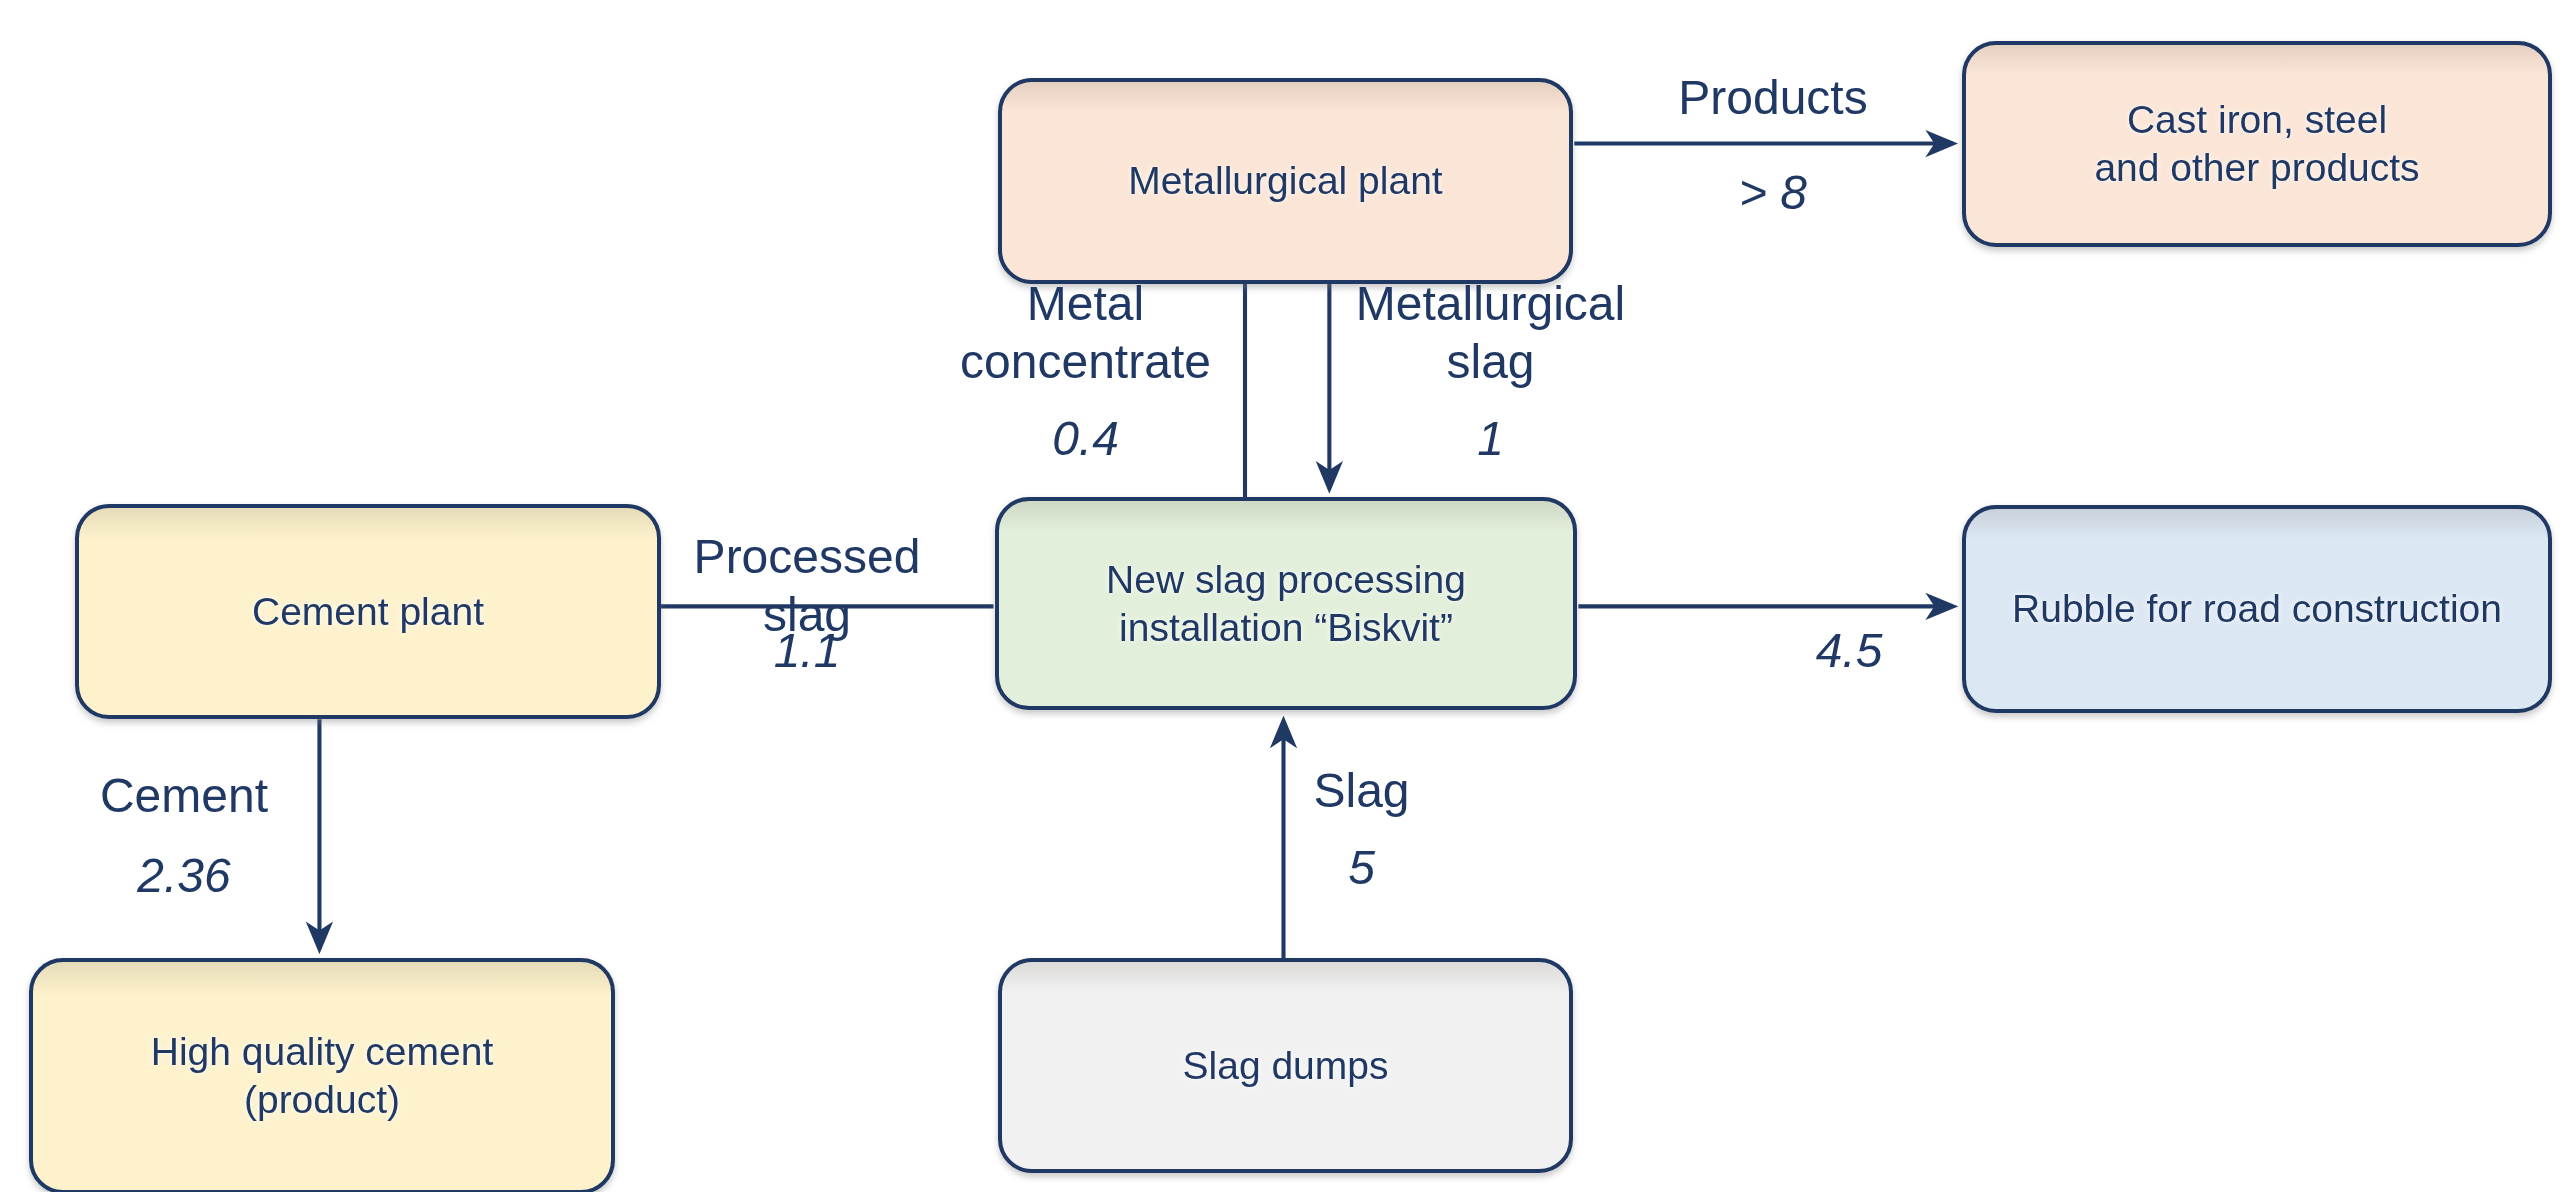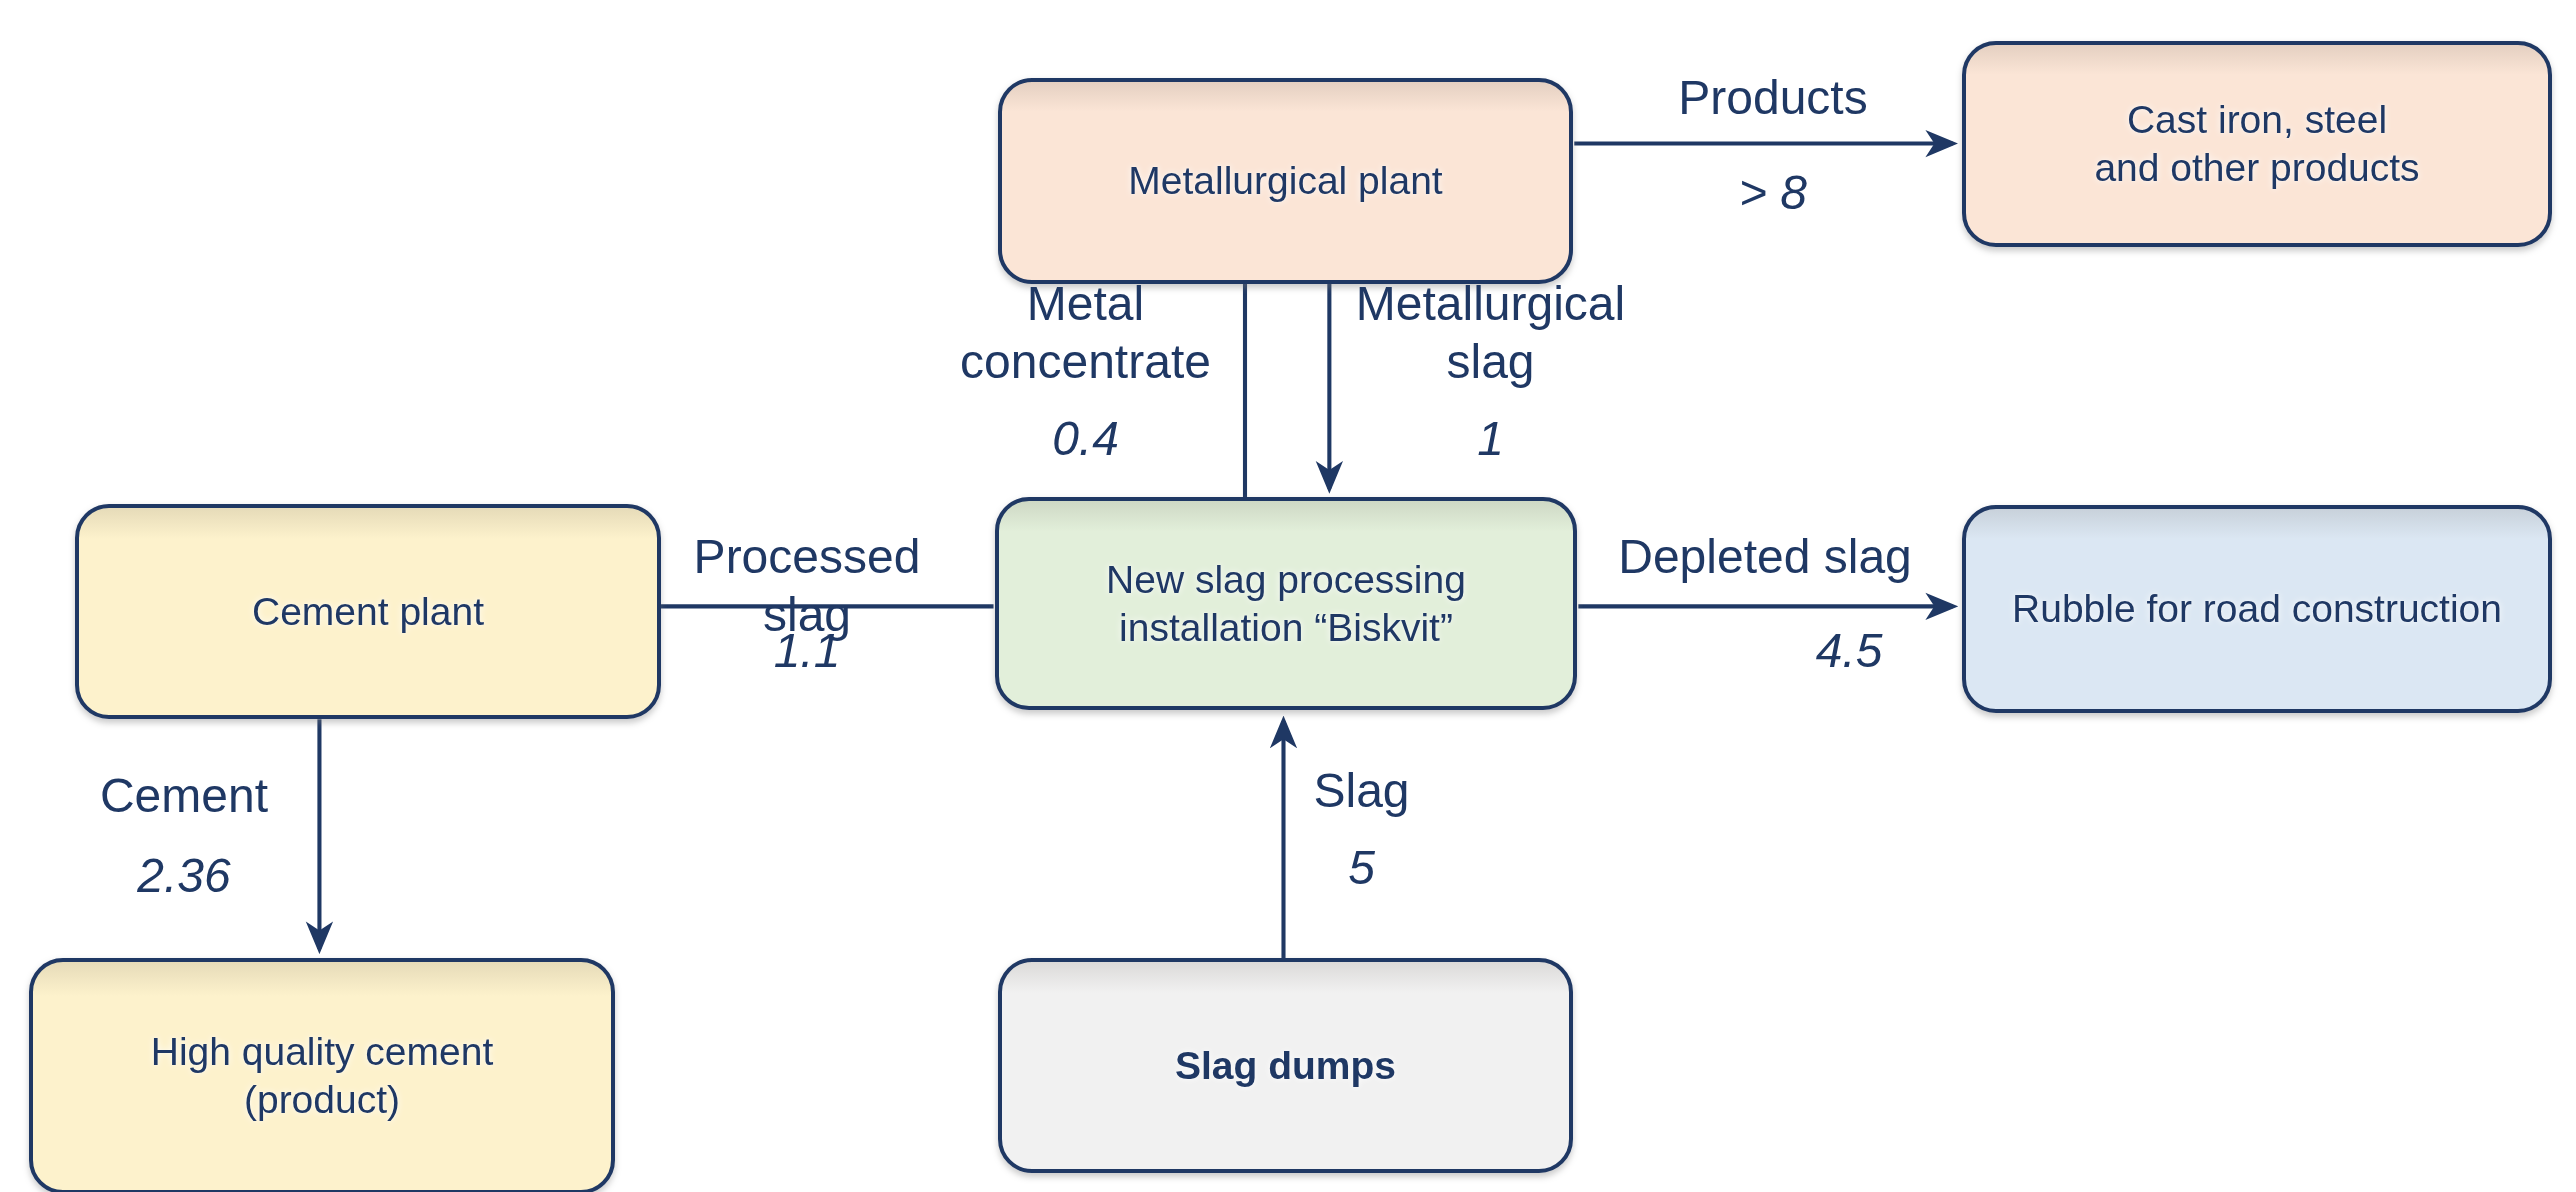--- a/index.html
+++ b/index.html
@@ -35,21 +35,21 @@
     background-image:linear-gradient(180deg, rgba(75,65,55,0.13) 0%, rgba(255,255,255,0) 15%);
   }
   .node-text{
     white-space:pre-line;
     text-shadow:0 0 7.4px rgba(255,255,255,0.9), 0 0 1.6px rgba(255,255,255,0.7);
   }
   .fill-peach{background-color:var(--fill-peach);}
   .fill-yellow{background-color:var(--fill-yellow);}
   .fill-green{background-color:var(--fill-green);}
   .fill-blue{background-color:var(--fill-blue);}
-  .fill-gray{background-color:var(--fill-gray);font-weight:bold;}
+  .fill-gray{background-color:var(--fill-gray);}
   .flow-label,.flow-value{
     position:absolute;
     text-align:center;
     color:var(--ink);
     font-size:48px;line-height:1.2;
     white-space:pre-line;
   }
   .flow-value{font-style:italic;}
 </style>
 </head>
@@ -110,21 +110,20 @@
 concentrate</div>
   <div class="flow-value" style="left:934px;top:410px;width:303px;">0.4</div>
 
   <div class="flow-label" style="left:1339px;top:275px;width:303px;">Metallurgical
 slag</div>
   <div class="flow-value" style="left:1339px;top:410px;width:303px;">1</div>
 
   <div class="flow-label" style="left:643px;top:528px;width:328px;">Processed slag</div>
   <div class="flow-value" style="left:643px;top:622px;width:328px;">1.1</div>
 
-  <div class="flow-label" style="left:1601px;top:528px;width:328px;">Depleted slag</div>
   <div class="flow-value" style="left:1685px;top:622px;width:328px;">4.5</div>
 
   <div class="flow-label" style="left:49px;top:767px;width:270px;">Cement</div>
   <div class="flow-value" style="left:49px;top:847px;width:270px;">2.36</div>
 
   <div class="flow-label" style="left:1296px;top:762px;width:131px;">Slag</div>
   <div class="flow-value" style="left:1296px;top:839px;width:131px;">5</div>
 
 </div>
 

